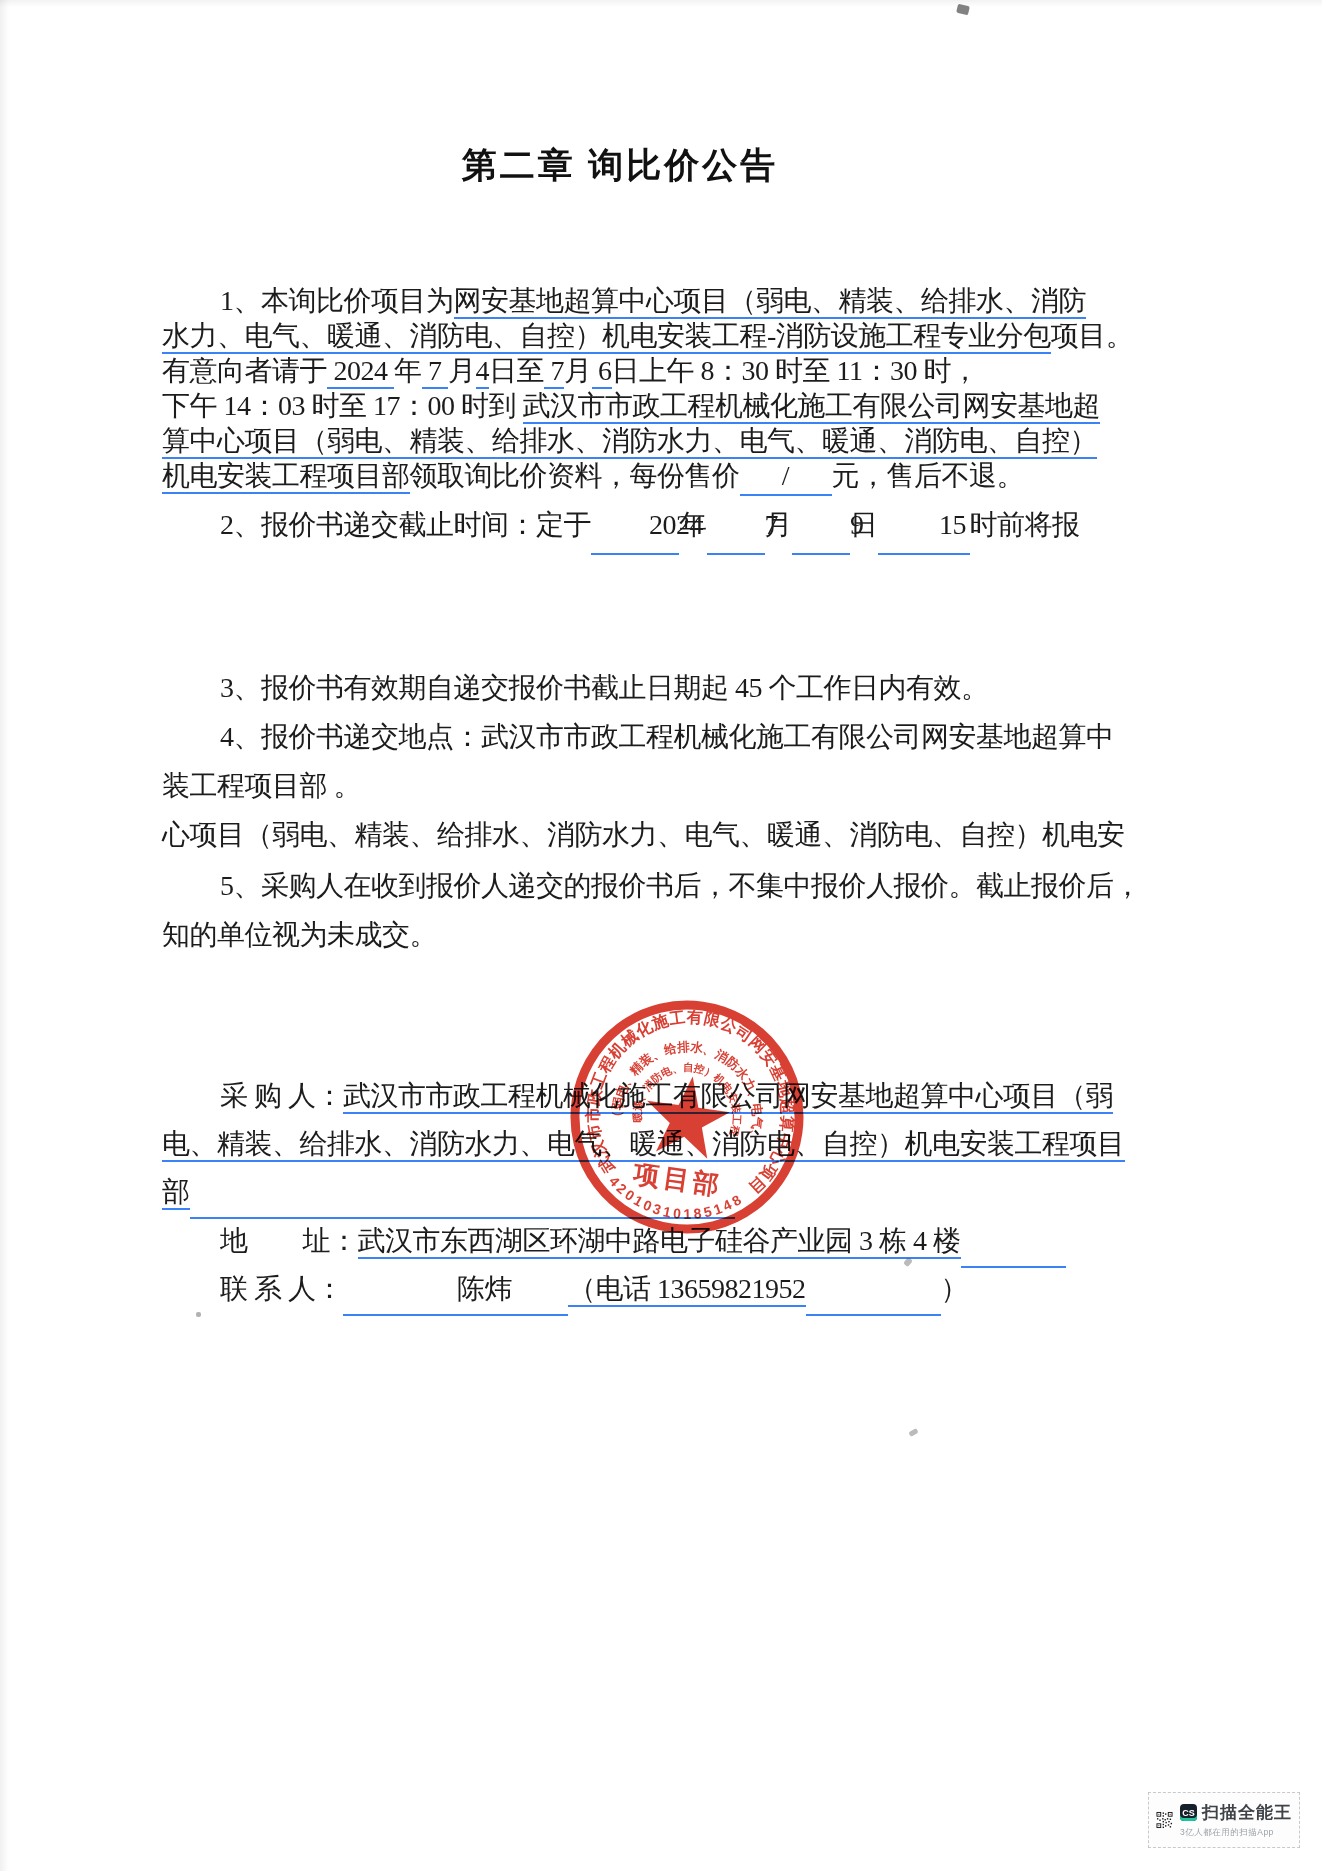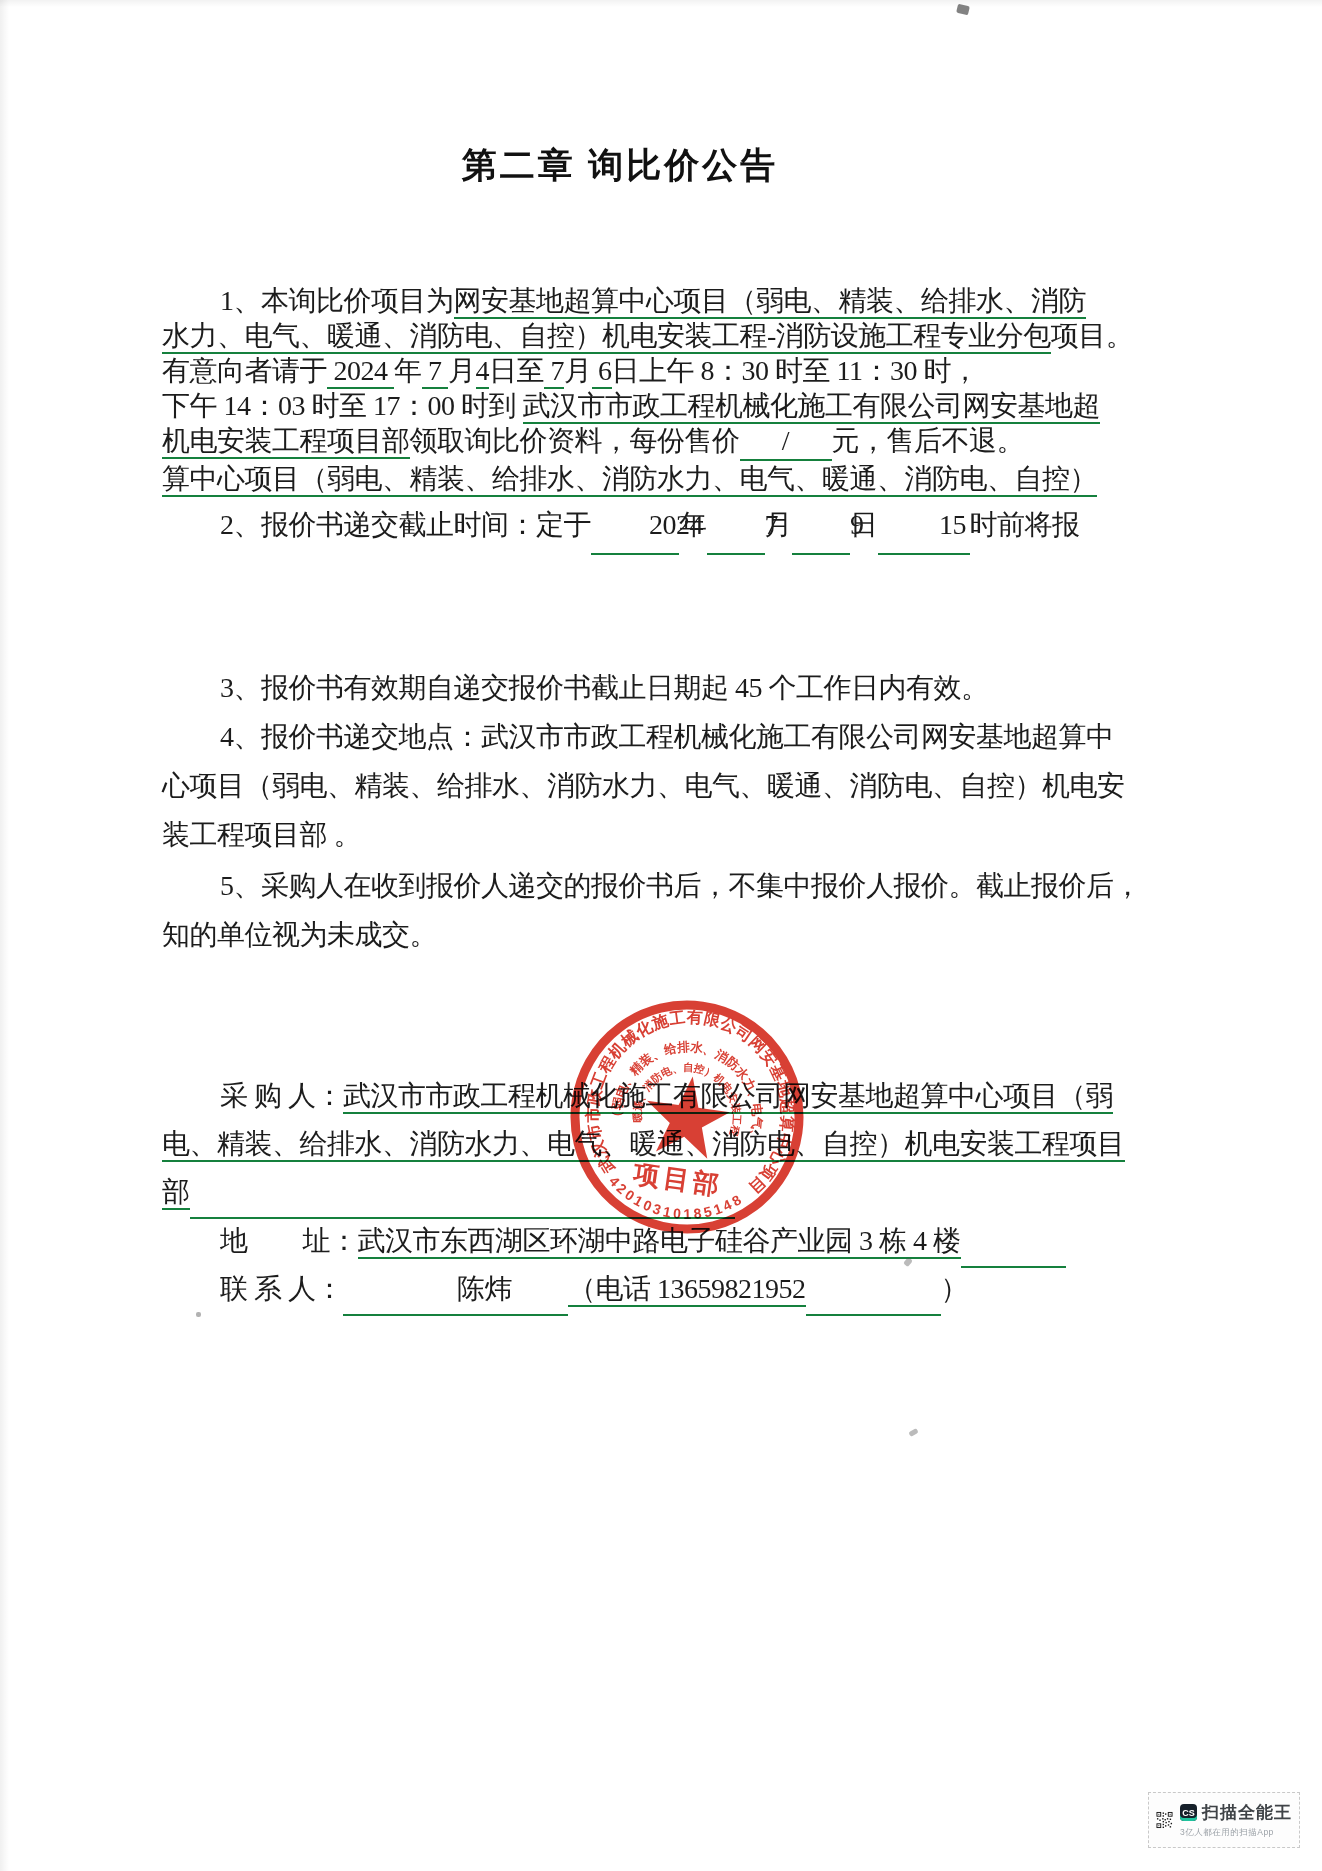--- a/index.html
+++ b/index.html
@@ -14,21 +14,21 @@
     background:linear-gradient(180deg,rgba(0,0,0,.05),rgba(0,0,0,0));}
   .title{
     position:absolute;top:142px;left:0;width:100%;text-align:center;
     font-family:"Liberation Sans","DejaVu Sans",sans-serif;font-weight:bold;
     font-size:35px;letter-spacing:3px;color:#111;transform:translateX(-41px);
   }
   .content{position:absolute;left:162px;top:283px;width:940px;font-size:28px;letter-spacing:-0.5px;}
   .block{position:absolute;left:0;width:100%;}
   .line{margin:0;white-space:pre;}
   .line.first{text-indent:58px;}
-  .u{border-bottom:2px solid #15803d;padding-bottom:1px;}
+  .u{border-bottom:2px solid #3b82f6;padding-bottom:1px;}
   .blank{display:inline-block;text-align:center;}
   .stamp{position:absolute;left:562px;top:992px;width:250px;height:250px;
     opacity:.9;mix-blend-mode:multiply;pointer-events:none;}
   .speck{position:absolute;background:#555;opacity:.65;border-radius:2px;}
   .speck.a{left:957px;top:5px;width:12px;height:9px;background:#3f3f3f;transform:rotate(14deg);}
   .speck.b{left:905px;top:1258px;width:6px;height:8px;opacity:.4;transform:rotate(40deg);}
   .speck.c{left:909px;top:1430px;width:9px;height:5px;opacity:.4;transform:rotate(-28deg);}
   .speck.d{left:196px;top:1312px;width:5px;height:5px;opacity:.45;}
   .watermark{
     position:absolute;left:1148px;top:1792px;width:152px;height:56px;
@@ -52,33 +52,33 @@
   <div class="edge-top"></div>
 
   <div class="title">第二章 询比价公告</div>
 
   <div class="content" id="doc-content">
       <div class="block" style="top: 0px;">
         <p class="line first" style="line-height: 35px;"><span class="">1、本询比价项目为</span><span class="u">网安基地超算中心项目（弱电、精装、给排水、消防</span></p>
         <p class="line" style="line-height: 35px;"><span class="u">水力、电气、暖通、消防电、自控）机电安装工程-消防设施工程专业分包</span><span class="">项目。</span></p>
         <p class="line" style="line-height: 35px;"><span class="">有意向者请于</span><span class="u"> 2024 </span><span class="">年</span><span class="u"> 7 </span><span class="">月</span><span class="u">4</span><span class="">日至</span><span class="u"> 7</span><span class="">月</span><span class="u"> 6</span><span class="">日上午 8：30 时至 11：30 时，</span></p>
         <p class="line" style="line-height: 35px;"><span class="">下午 14：03 时至 17：00 时到 </span><span class="u">武汉市市政工程机械化施工有限公司网安基地超</span></p>
+        <p class="line" style="line-height: 35px;"><span class="u">算中心项目（弱电、精装、给排水、消防水力、电气、暖通、消防电、自控）</span></p>
         <p class="line" style="line-height: 35px;"><span class="u">机电安装工程项目部</span><span class="">领取询比价资料，每份售价</span><span class="u blank" style="width: 92px;">/</span><span class="">元，售后不退。</span></p>
-        <p class="line" style="line-height: 35px;"><span class="u">算中心项目（弱电、精装、给排水、消防水力、电气、暖通、消防电、自控）</span></p>
       </div>
       <div class="block" style="top: 215px;">
         <p class="line first" style="line-height: 54px;"><span class="">2、报价书递交截止时间：定于</span><span class="u blank" style="width: 88px;">2024</span><span class="">年</span><span class="u blank" style="width: 58px;">7</span><span class="">月</span><span class="u blank" style="width: 58px;">9</span><span class="">日</span><span class="u blank" style="width: 92px;">15</span><span class="">时前将报</span></p>
       </div>
       <div class="block" style="top: 380px;">
         <p class="line first" style="line-height: 49px;"><span class="">3、报价书有效期自递交报价书截止日期起 45 个工作日内有效。</span></p>
       </div>
       <div class="block" style="top: 429px;">
         <p class="line first" style="line-height: 49px;"><span class="">4、报价书递交地点：武汉市市政工程机械化施工有限公司网安基地超算中</span></p>
+        <p class="line" style="line-height: 49px;"><span class="">装工程项目部 。</span></p>
         <p class="line" style="line-height: 49px;"><span class="">心项目（弱电、精装、给排水、消防水力、电气、暖通、消防电、自控）机电安</span></p>
-        <p class="line" style="line-height: 49px;"><span class="">装工程项目部 。</span></p>
       </div>
       <div class="block" style="top: 578px;">
         <p class="line first" style="line-height: 49px;"><span class="">5、采购人在收到报价人递交的报价书后，不集中报价人报价。截止报价后，</span></p>
         <p class="line" style="line-height: 49px;"><span class="">知的单位视为未成交。</span></p>
       </div>
       <div class="block" style="top: 789px;">
         <p class="line first" style="line-height: 48px;"><span class="">采 购 人：</span><span class="u">武汉市市政工程机械化施工有限公司网安基地超算中心项目（弱</span></p>
         <p class="line" style="line-height: 48px;"><span class="u">电、精装、给排水、消防水力、电气、暖通、消防电、自控）机电安装工程项目</span></p>
         <p class="line" style="line-height: 48px;"><span class="u">部</span><span class="u blank" style="width: 545px;">&nbsp;</span></p>
       </div>

